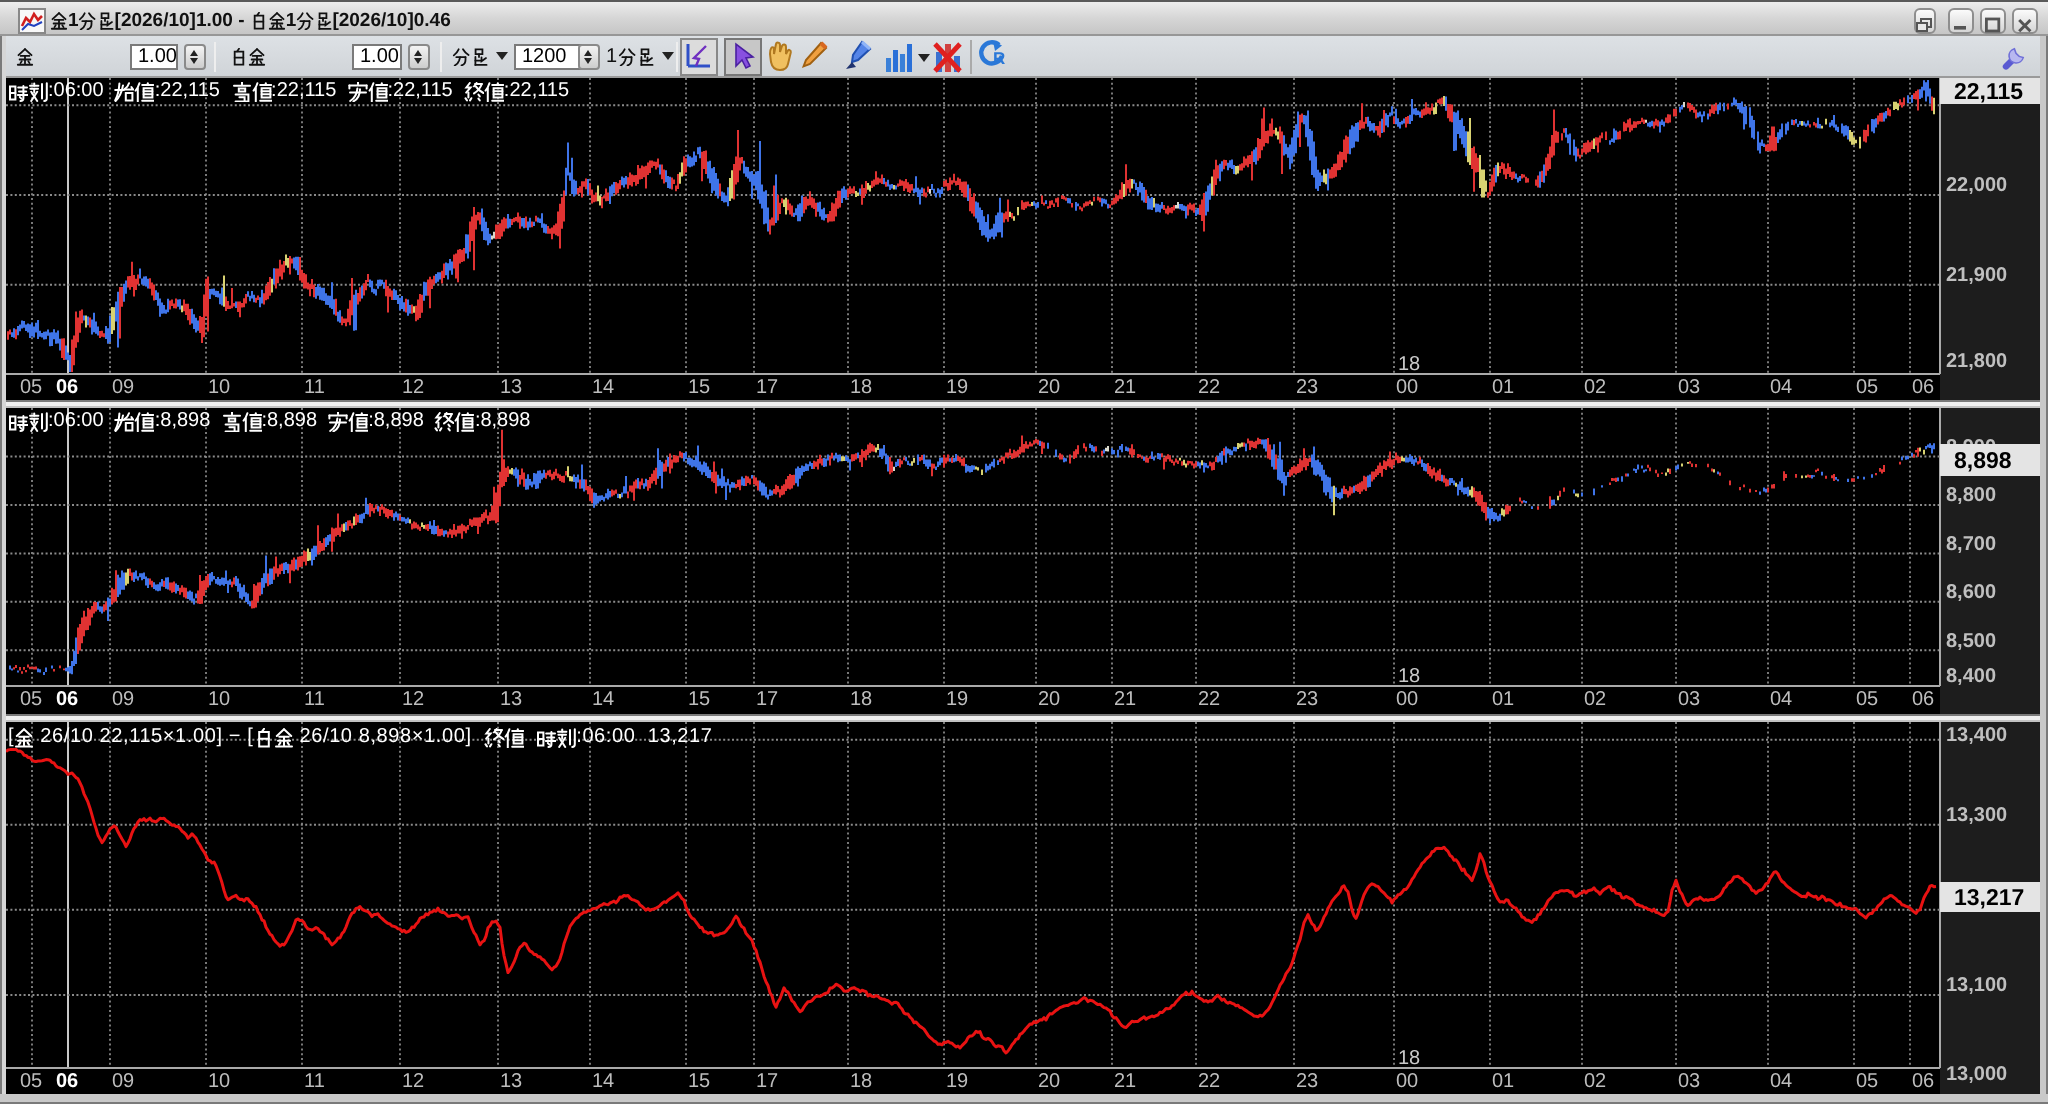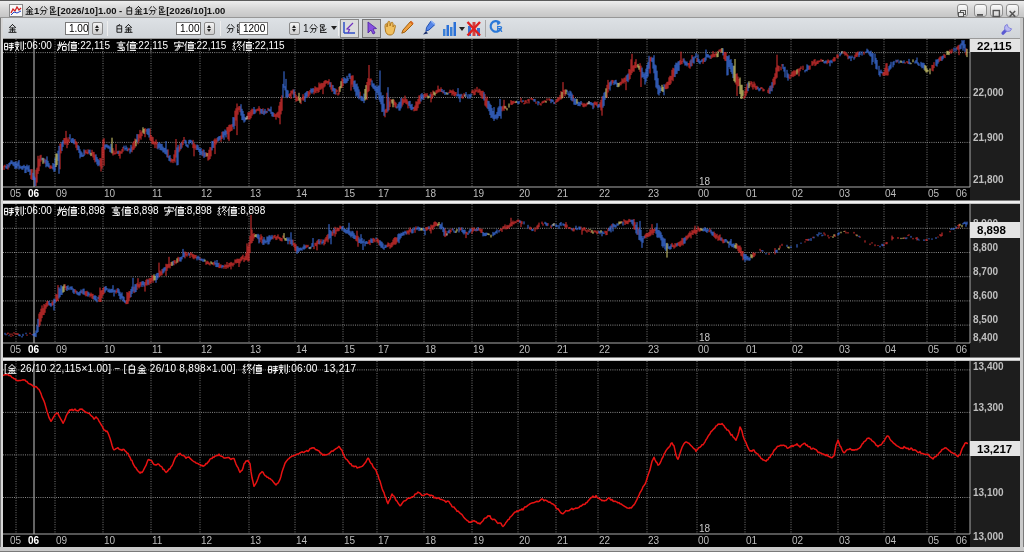--- a/index.html
+++ b/index.html
@@ -138,21 +138,21 @@
       <svg class="kj" width="9" height="9" viewBox="0 0 10 10" style="color:#111">
         <use href="#kj-kin"></use>
       </svg>
       <span>1</span>
       <svg class="kj" width="9" height="9" viewBox="0 0 10 10" style="color:#111">
         <use href="#kj-bun"></use>
       </svg>
       <svg class="kj" width="9" height="9" viewBox="0 0 10 10" style="color:#111">
         <use href="#kj-soku"></use>
       </svg>
-      <span>[2026/10]1.00</span>
+      <span>[2026/10]0.46</span>
     </div>
     <div class="winbtn" style="left:957px;width:11px"><svg width="9" height="11" viewBox="0 0 9 11">
         <rect x="2.5" y="2.5" width="5" height="4" fill="none" stroke="#555"></rect>
         <rect x="0.5" y="4.5" width="5" height="4" fill="#e8e8e8" stroke="#555"></rect>
       </svg></div>
     <div class="winbtn" style="left:974px"><svg width="11" height="11" viewBox="0 0 11 11">
         <rect x="2" y="6" width="6" height="1.8" fill="#555"></rect>
       </svg></div>
     <div class="winbtn" style="left:990px"><svg width="11" height="11" viewBox="0 0 11 11">
         <rect x="2.2" y="2.5" width="6.2" height="6" fill="none" stroke="#555" stroke-width="1.4"></rect>
@@ -185,21 +185,21 @@
     <div class="tsep" style="left:220px"></div>
     <div class="tlab" style="left:226px;top:5px">
       <svg class="kj" width="9" height="9" viewBox="0 0 10 10" style="color:#111">
         <use href="#kj-bun"></use>
       </svg>
       <svg class="kj" width="9" height="9" viewBox="0 0 10 10" style="color:#111">
         <use href="#kj-soku"></use>
       </svg>
       <span class="drop"></span>
     </div>
-    <div class="spin" style="left:239px;width:29px">1200</div>
+    <div class="spin" style="left:257px;width:41px">1200</div>
     <div class="spinbtn" style="left:289px"></div>
     <div class="tlab" style="left:303px;top:5px">
       <span style="font-size:10px">1</span>
       <svg class="kj" width="9" height="9" viewBox="0 0 10 10" style="color:#111">
         <use href="#kj-bun"></use>
       </svg>
       <svg class="kj" width="9" height="9" viewBox="0 0 10 10" style="color:#111">
         <use href="#kj-soku"></use>
       </svg>
       <span class="drop"></span>

